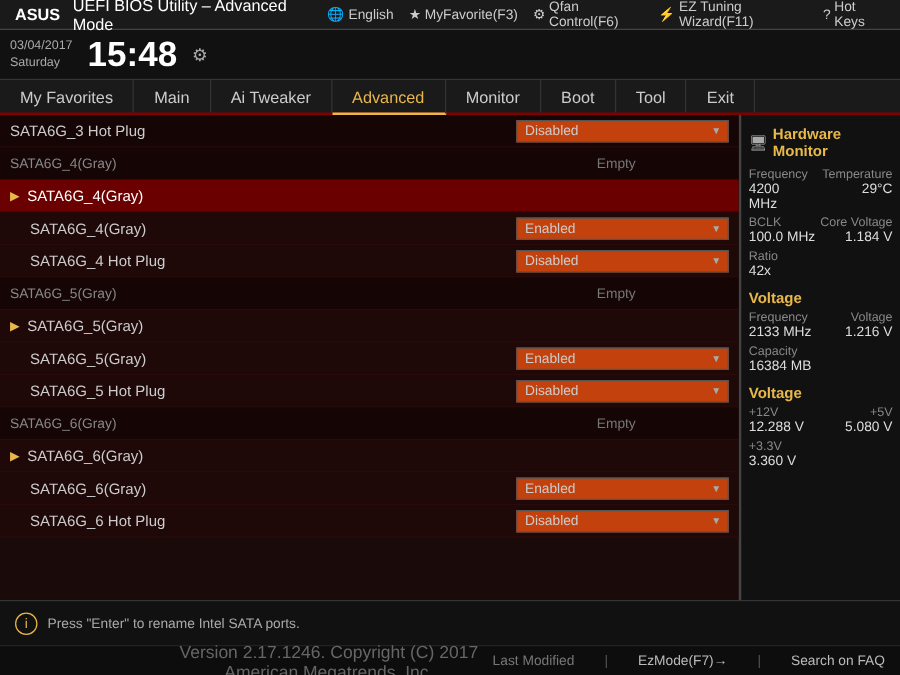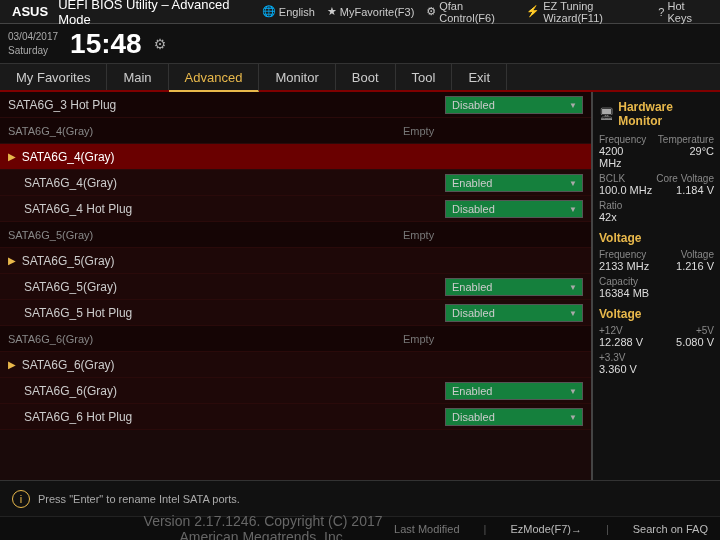--- a/index.html
+++ b/index.html
@@ -135,36 +135,36 @@
     .sata-row-label {
       flex: 1;
       color: #ccc;
       font-size: 12px;
     }
     .sata-row.expanded-header .sata-row-label { color: #fff; }
     .sata-row-value {
       color: #888;
       font-size: 12px;
       min-width: 180px;
-      text-align: left;
+      text-align: center;
     }
     .expand-arrow {
       color: #e8b84b;
       margin-right: 6px;
       font-size: 10px;
     }
 
     
     .bios-select {
-      background: #15803d;
+      background: #c2410c;
       border: 1px solid #555;
       color: #ccc;
       font-size: 11px;
       padding: 2px 6px;
-      width: 138px;
+      width: 170px;
       cursor: pointer;
       appearance: none;
       -webkit-appearance: none;
       position: relative;
     }
     .select-wrapper {
       position: relative;
       display: inline-block;
     }
     .select-wrapper::after {
@@ -310,20 +310,21 @@
     <div>03/04/2017</div>
     <div>Saturday</div>
   </div>
   <div class="time-display">15:48</div>
   <span class="gear-icon">⚙</span>
 </div>
 
 <div class="nav-bar">
   <div class="nav-tab">My Favorites</div>
   <div class="nav-tab">Main</div>
+  <div class="nav-tab">Ai Tweaker</div>
   <div class="nav-tab active">Advanced</div>
   <div class="nav-tab">Monitor</div>
   <div class="nav-tab">Boot</div>
   <div class="nav-tab">Tool</div>
   <div class="nav-tab">Exit</div>
 </div>
 
 <div class="main-layout">
 
   <div class="content-area">

